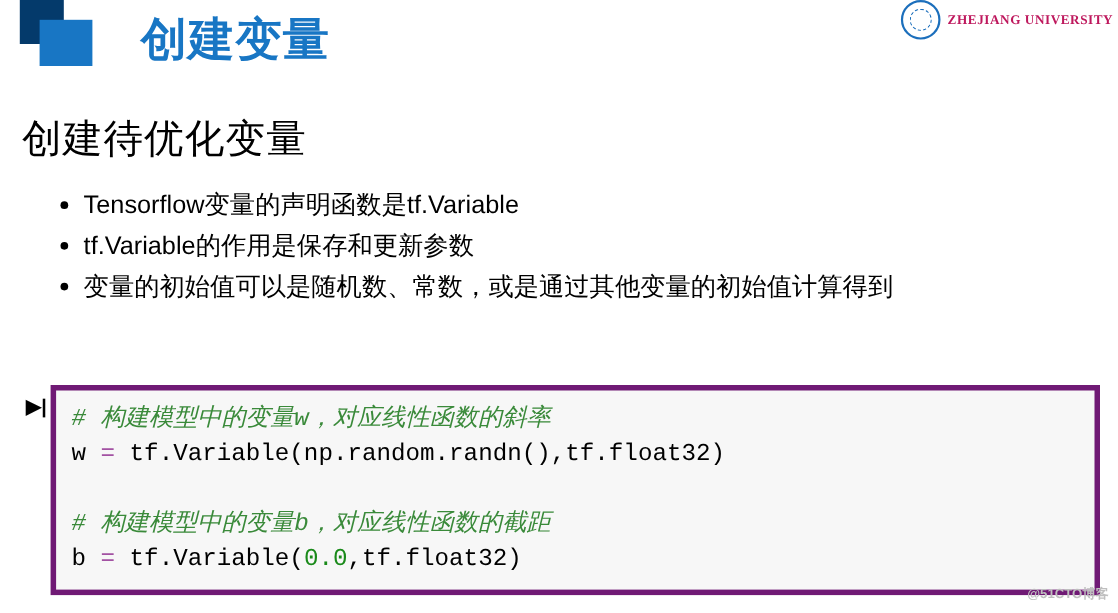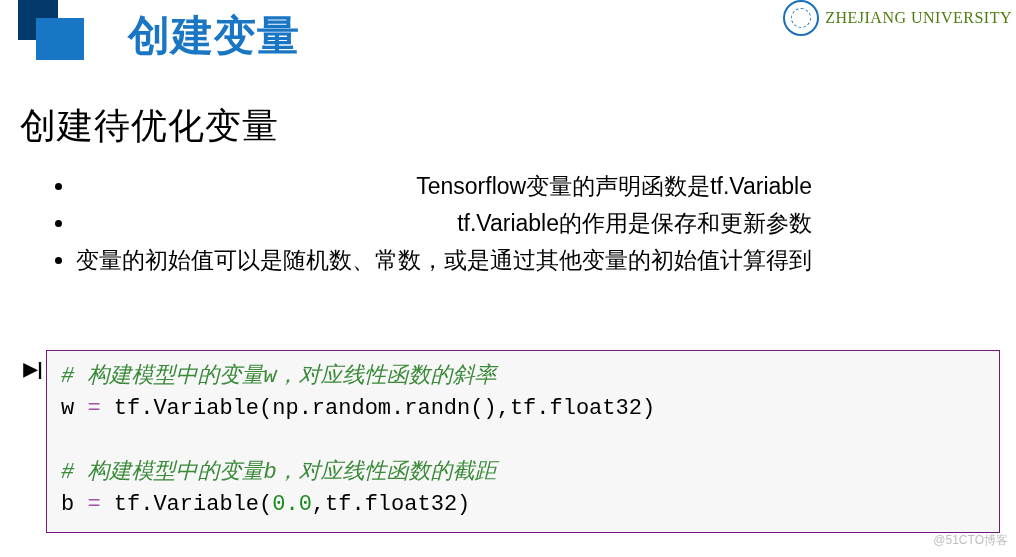--- a/index.html
+++ b/index.html
@@ -55,80 +55,82 @@
     justify-content: center;
   }
   .uni-seal::after{
     content:"";
     width:18px;height:18px;
     border:1px dashed #1c6fbc;
     border-radius:50%;
     display:block;
   }
   .uni-text {
-    font-size: 16px;
-    color: #4d7c0f;
+    font-size: 12px;
+    color: #be185d;
     font-family: "Times New Roman", serif;
     letter-spacing: 0.5px;
     padding-right: 4px;
+    font-weight: bold;
   }
   .section-title {
     position: absolute;
     top: 102px;
     left: 20px;
     font-size: 36px;
     font-weight: 400;
     color: #000;
     letter-spacing: 1px;
   }
   .bullets {
     position: absolute;
     top: 168px;
     left: 72px;
     list-style: disc;
     font-size: 23px;
     color: #000;
     line-height: 1.6;
   }
-  .bullets li { margin-left: 4px; text-align: right; }
+  .bullets li { margin-left: 4px; }
   .code-area {
     position: absolute;
     top: 350px;
     left: 20px;
     right: 16px;
     display: flex;
     align-items: stretch;
   }
   .run-icon {
     width: 26px;
     padding-top: 8px;
     text-align: center;
     font-size: 18px;
     color: #000;
     font-weight: 700;
   }
   .code-block {
     flex: 1;
-    border: 1px solid #701a75;
+    border: 5px solid #701a75;
     background: #f7f7f7;
     padding: 10px 14px 12px;
     font-family: "SimSun","Courier New", monospace;
     font-size: 22px;
     line-height: 1.45;
     white-space: pre;
     color: #000;
   }
   .cmt { color: #3a8a3a; font-style: italic; }
   .op  { color: #a352a3; }
   .num { color: #1a8a1a; }
   .watermark{
     position:absolute;
     bottom:8px; right:8px;
     font-size:12px;
     color:#bfbfbf;
+    font-weight:bold;
   }
 </style>
 </head>
 <body>
 
 <div class="header-blocks">
   <div class="block-dark"></div>
   <div class="block-light"></div>
 </div>
 

